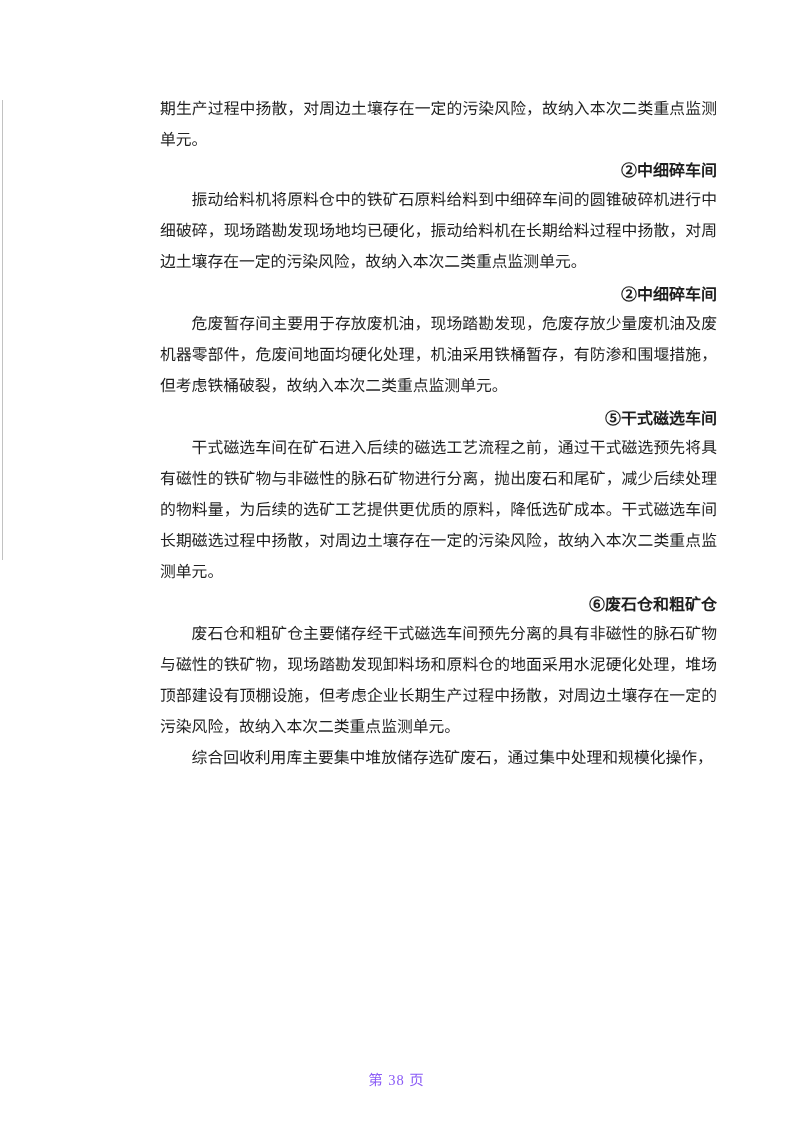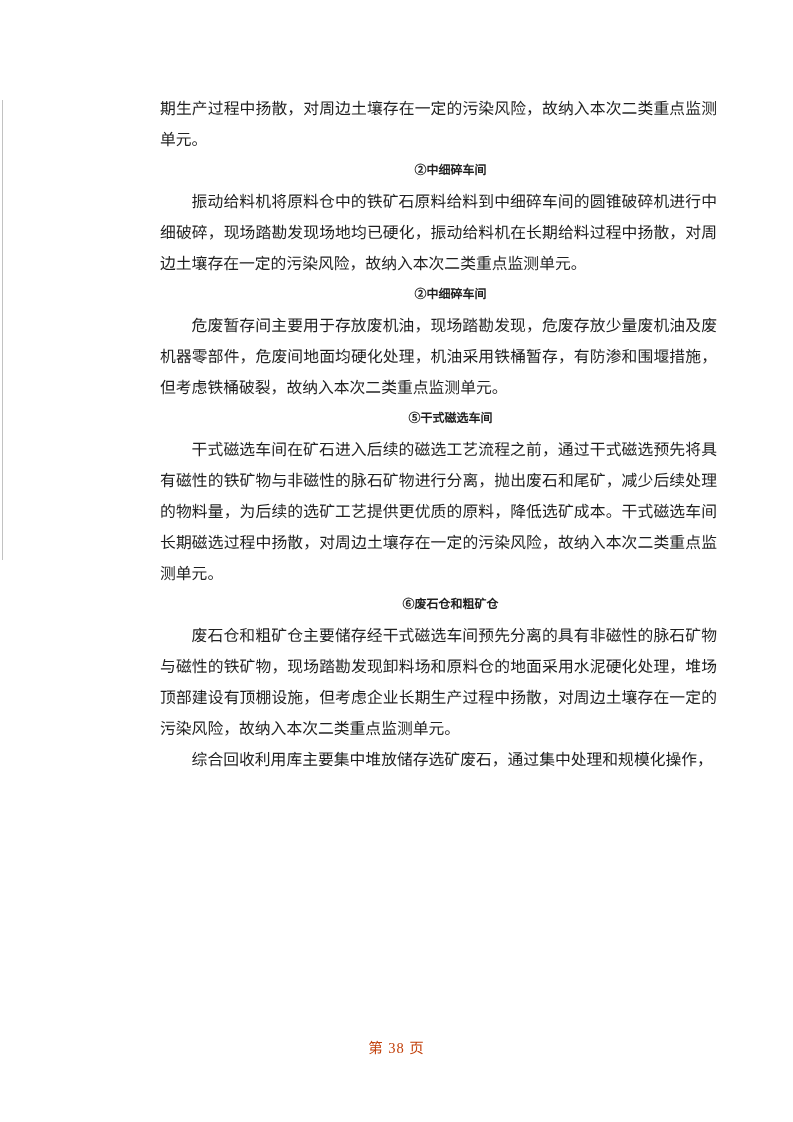--- a/index.html
+++ b/index.html
@@ -36,39 +36,40 @@
       padding: 0;
       font-size: 15.8px;
       line-height: 31px;
       text-align: justify;
       text-justify: inter-ideograph;
       word-break: break-all;
       letter-spacing: 0;
     }
     .content p.para {
       text-indent: 2em;
+      font-family: Liberation Mono, monospace;
     }
     .content p.cont {
       text-indent: 0;
     }
     .content p.heading {
       text-indent: 2em;
       font-weight: 700;
       font-family: Liberation Serif, serif;
-      font-size: 12px;
-      text-align: center;
+      font-size: 16px;
+      text-align: right;
     }
     .footer {
       position: absolute;
       left: 0;
-      top: 1036px;
+      top: 1068px;
       width: 100%;
       text-align: center;
       font-size: 14.5px;
-      color: #c2410c;
+      color: #8b5cf6;
       letter-spacing: 1px;
     }
   </style>
 </head>
 <body>
 
 <div class="page">
   <div class="edge-line"></div>
 
   <div class="content">

